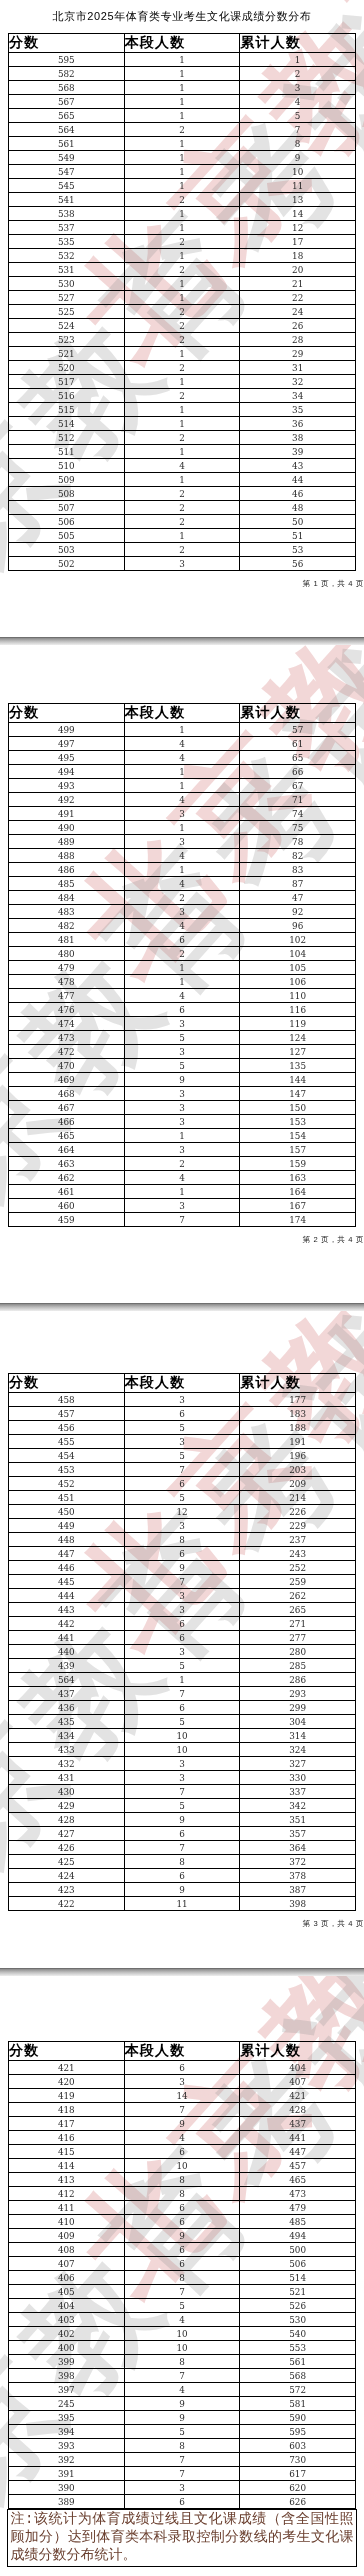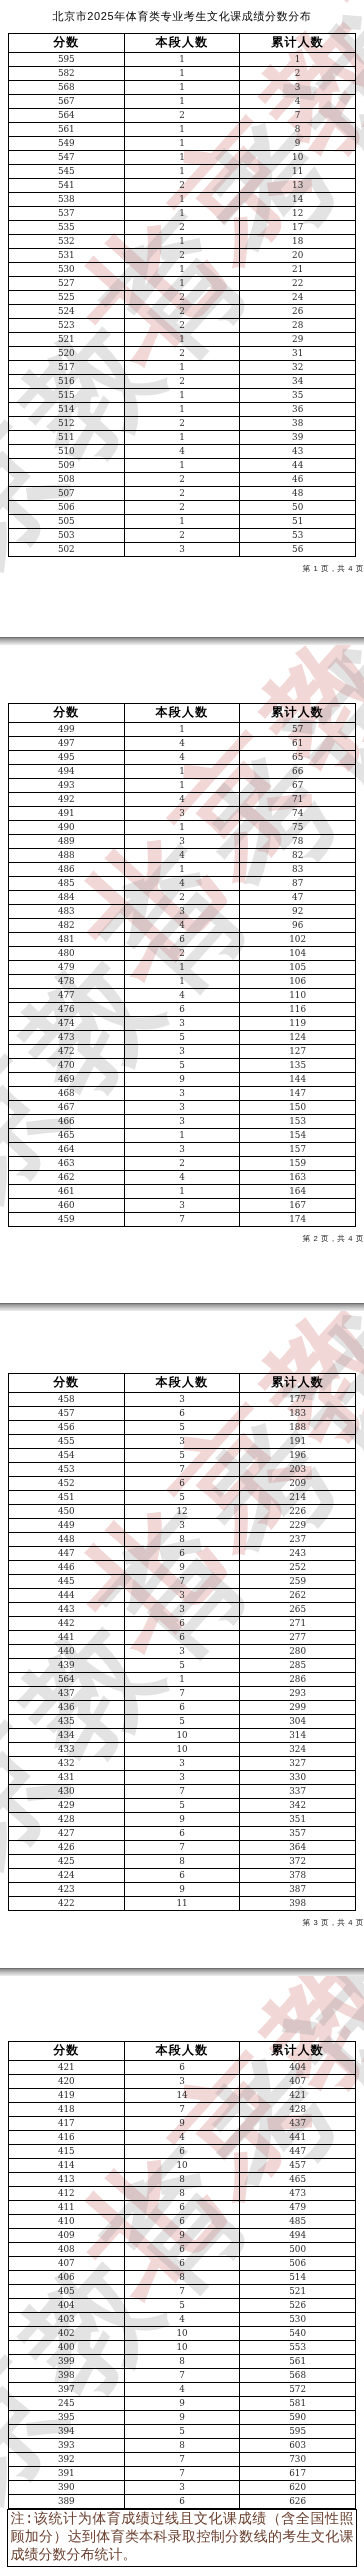--- a/index.html
+++ b/index.html
@@ -22,22 +22,22 @@
   }
   .doc-title{
     text-align:center;font-size:11px;font-weight:normal;color:#000;
     letter-spacing:0.6px;margin:0 0 8.8px 0;position:relative;z-index:2;
   }
   table.score-table{
     width:348px;margin:0 auto;border-collapse:collapse;table-layout:fixed;
     border:1.8px solid #000;position:relative;z-index:2;background:transparent;
   }
   table.score-table th{
-    border:1.2px solid #000;height:17.6px;font-size:12px;font-weight:bold;
-    text-align:center;letter-spacing:1.2px;color:#000;padding:0;
+    border:1.2px solid #000;height:17.6px;font-size:14px;font-weight:bold;
+    text-align:left;letter-spacing:1.2px;color:#000;padding:0;
     font-family:"Liberation Sans",sans-serif;
   }
   table.score-table td{
     border:1.2px solid #000;height:13px;font-size:8.8px;text-align:center;
     color:#2b2b2b;padding:0;font-family:"DejaVu Serif",serif;
   }
   .page-label{
     text-align:right;font-size:7.6px;color:#1a1a1a;margin-top:7.6px;
     position:relative;z-index:2;letter-spacing:0.6px;padding-left:45px;
   }
@@ -91,20 +91,25 @@
             <td>568</td>
             <td>1</td>
             <td>3</td>
           </tr>
           <tr>
             <td>567</td>
             <td>1</td>
             <td>4</td>
           </tr>
           <tr>
+            <td>565</td>
+            <td>1</td>
+            <td>5</td>
+          </tr>
+          <tr>
             <td>564</td>
             <td>2</td>
             <td>7</td>
           </tr>
           <tr>
             <td>561</td>
             <td>1</td>
             <td>8</td>
           </tr>
           <tr>

